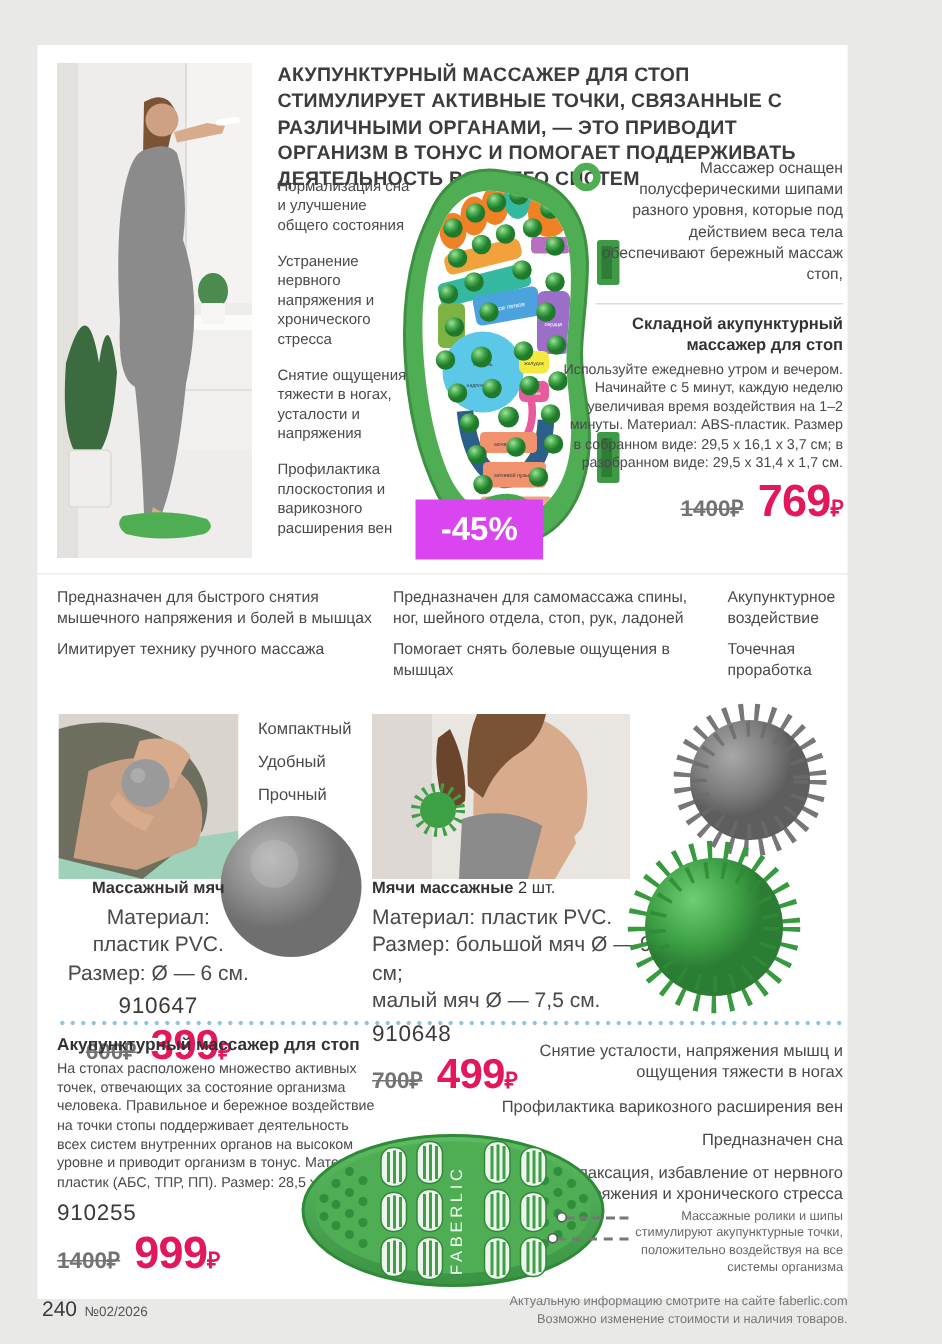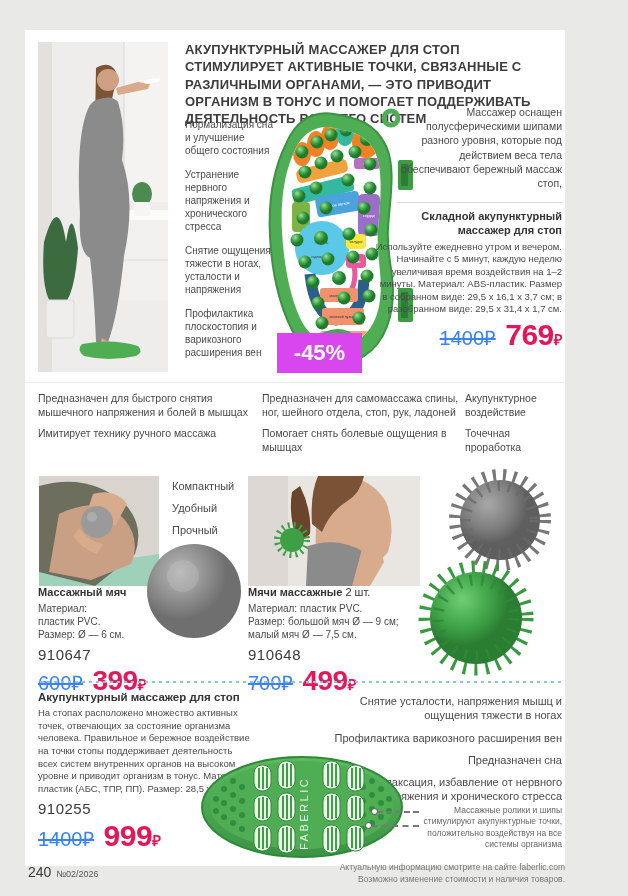--- a/index.html
+++ b/index.html
@@ -10,39 +10,39 @@
   .headline{left:160px;top:11px;width:376px;font-size:13px;font-weight:bold;line-height:1.33;letter-spacing:.2px;color:#3c3c3c;}
   .benefits{left:160px;top:88px;width:90px;font-size:10px;line-height:1.3;color:#4a4a4a;}
   .benefits div{margin-bottom:11px;}
   .right-note{left:372px;top:75px;width:165px;font-size:10.5px;line-height:1.35;text-align:right;color:#4a4a4a;}
   .hr-thin{left:372px;top:172px;width:165px;height:1px;background:#dcdcda;}
   .hero-product{left:350px;top:180px;width:187px;text-align:right;}
   .prod-name{font-size:11px;font-weight:bold;line-height:1.25;color:#333;}
   .prod-desc{font-size:9.5px;line-height:1.32;color:#4a4a4a;margin-top:3px;}
   .sku{font-size:15px;color:#3a3a3a;letter-spacing:.5px;margin-top:5px;}
   .price-row{margin-top:2px;white-space:nowrap;}
-  .old-price{font-size:20px;font-weight:normal;color:#3b82f6;text-decoration:line-through;margin-right:5px;}
+  .old-price{font-size:15px;font-weight:bold;color:#737373;text-decoration:line-through;margin-right:5px;}
   .new-price{font-size:30px;font-weight:bold;color:#e2185a;letter-spacing:-.5px;}
   .new-price .cur{font-size:15px;}
   .badge{left:252px;top:303px;width:85px;height:40px;background:#d946ef;color:#fff;font-size:22px;font-weight:bold;display:flex;align-items:center;justify-content:center;}
   
   .hr-section{left:0;top:352px;width:540px;height:1px;background:#ececea;}
   .dotted-sep{left:13px;top:650px;width:524px;height:4px;background-image:radial-gradient(circle,#8fc3dd 1.2px,transparent 1.5px);background-size:7px 4px;background-repeat:repeat-x;}
   
   .midcol{font-size:10.5px;line-height:1.3;color:#4a4a4a;}
   .midcol div{margin-bottom:8px;}
   .col1{left:13px;top:362px;width:218px;}
   .col2{left:237px;top:362px;width:215px;}
-  .col3{left:440px;top:362px;width:97px;}
+  .col3{left:460px;top:362px;width:97px;}
   .features{left:147px;top:450px;width:85px;font-size:11px;color:#4a4a4a;}
   .features div{margin-bottom:10px;}
   .prod-block{text-align:left;}
-  .ball-text{left:13px;top:556px;width:135px;}
+  .ball-text{left:13px;top:556px;width:135px;text-align:center;}
   .balls2-text{left:223px;top:556px;width:195px;}
-  .prod-desc-l{font-size:10px;line-height:1.32;color:#4a4a4a;margin-top:2px;}
+  .prod-desc-l{font-size:14px;line-height:1.32;color:#4a4a4a;margin-top:2px;}
   .qty{font-weight:normal;}
   .gray-ball{left:120px;top:512px;width:98px;height:98px;}
   
   .bottom-left{left:13px;top:660px;width:228px;}
   .bottom-benefits{left:272px;top:664px;width:265px;text-align:right;font-size:11px;line-height:1.3;color:#4a4a4a;}
   .bottom-benefits div{margin-bottom:8px;margin-left:28px;}
   .annotation{left:392px;top:775px;width:145px;text-align:right;font-size:8.5px;line-height:1.35;color:#666;}
   .dash1{left:352px;top:781px;width:42px;height:0;border-top:2px dashed #777;}
   .dash2{left:346px;top:795px;width:48px;height:0;border-top:2px dashed #777;}
   .dash-dot{width:5px;height:5px;border:1.5px solid #555;border-radius:50%;background:#fff;}

